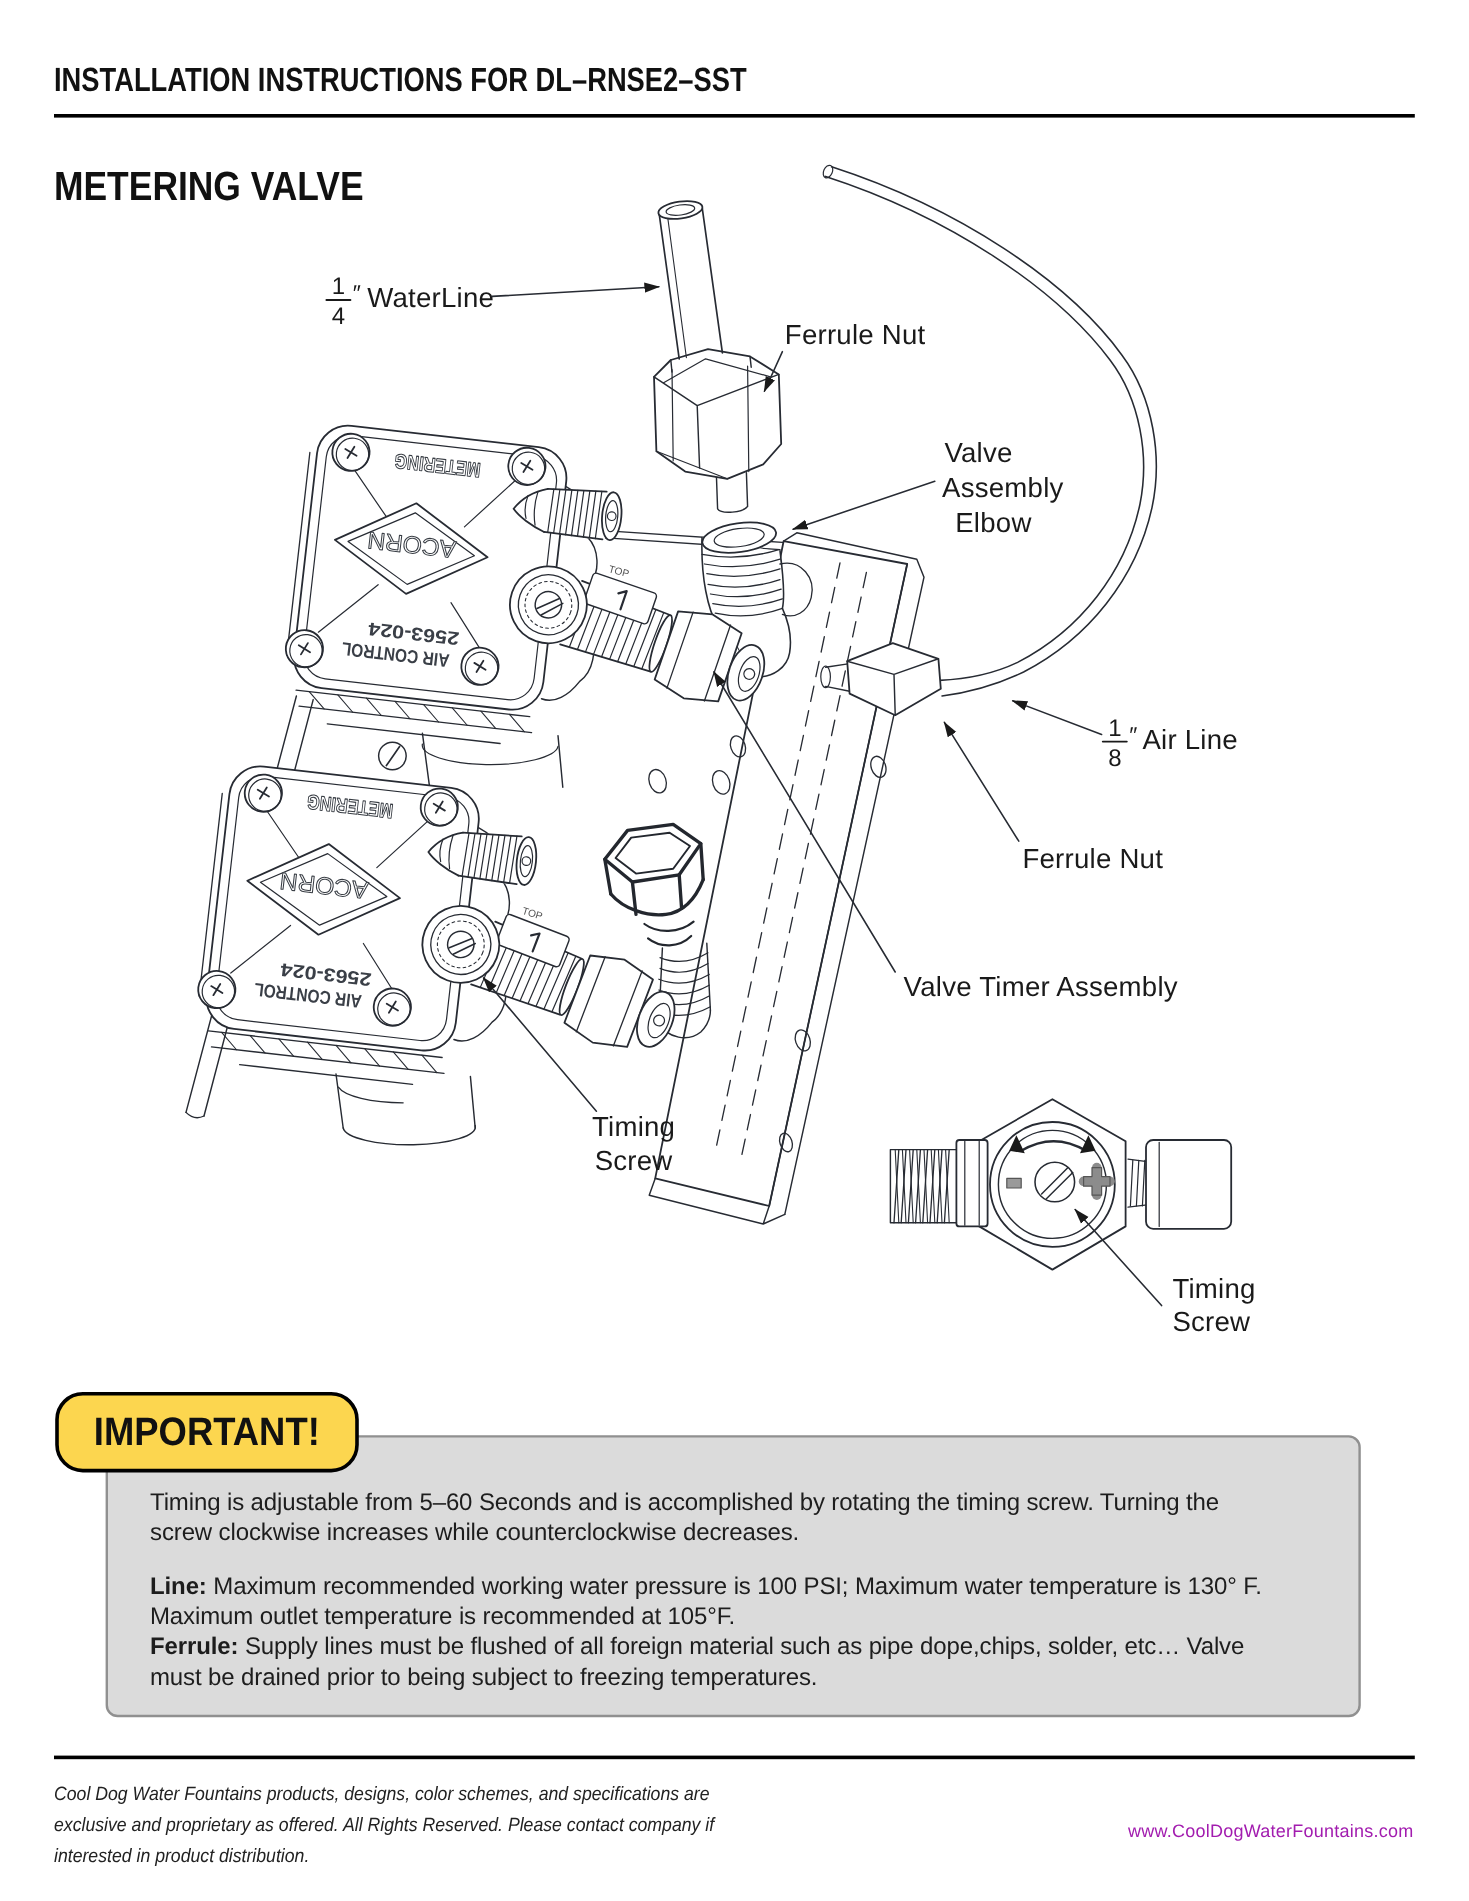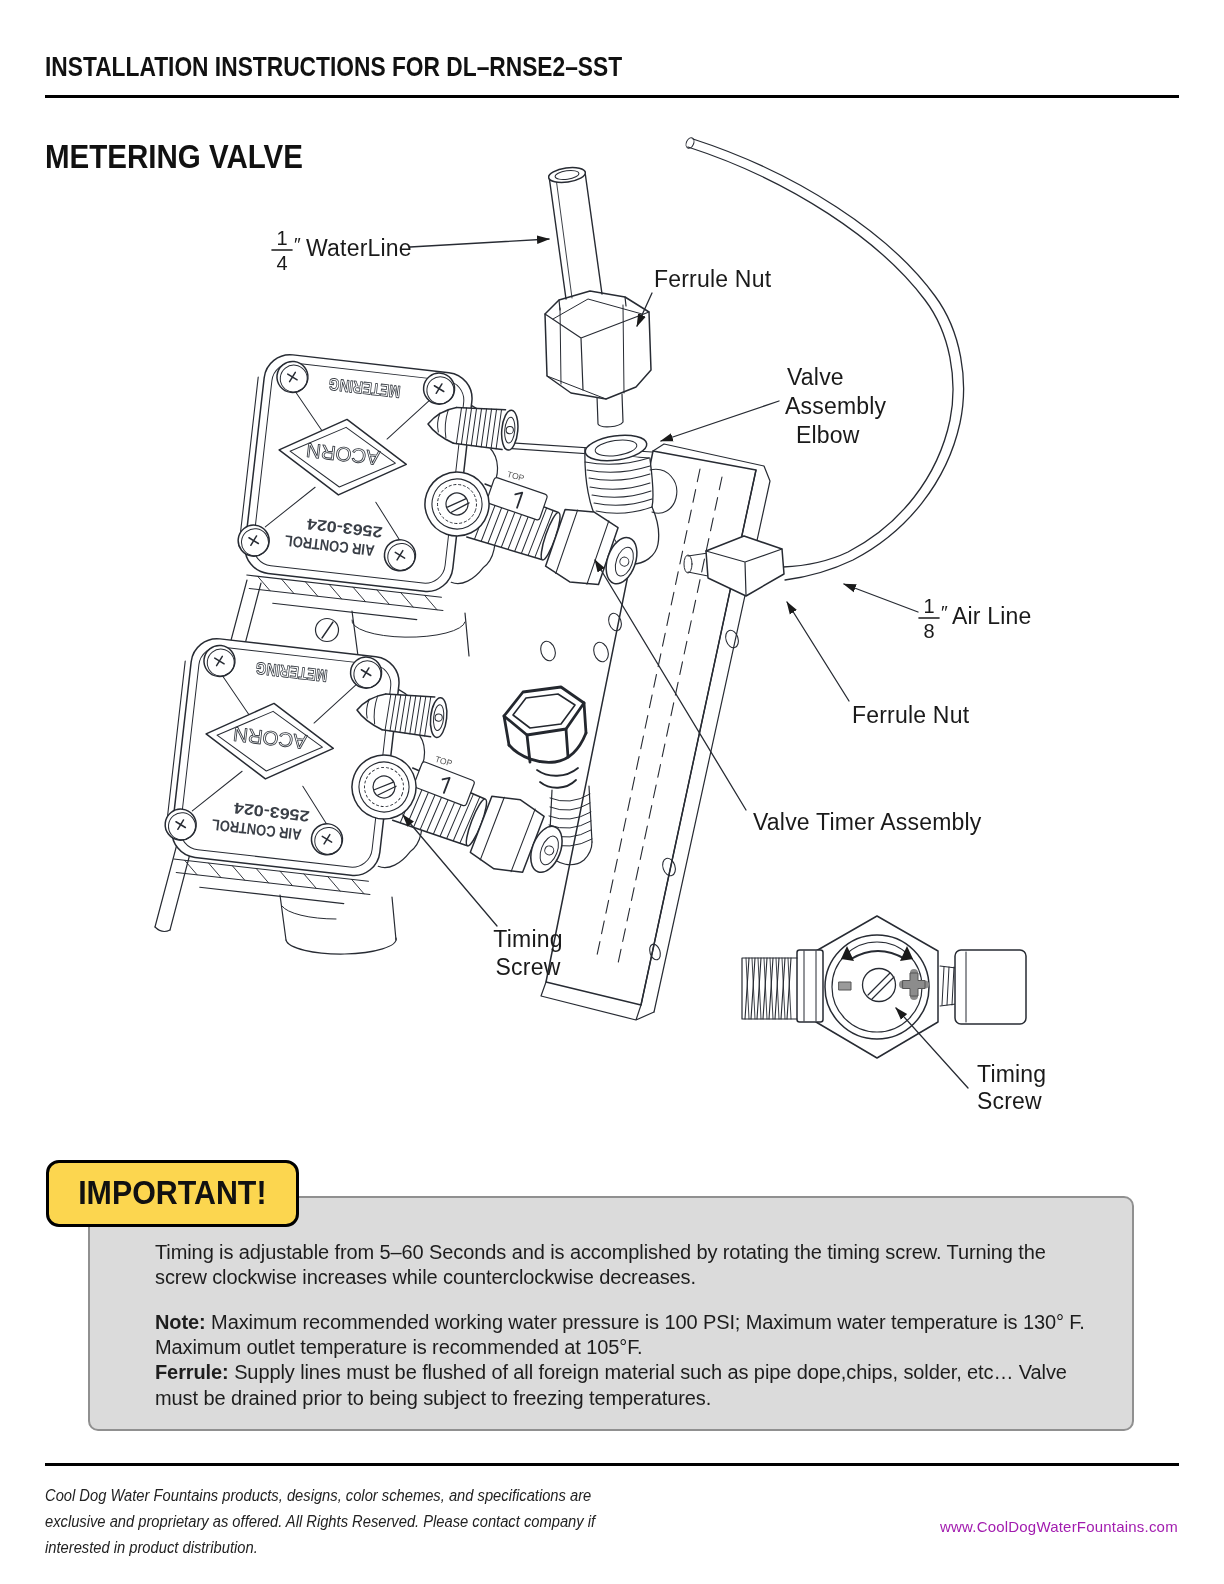--- a/index.html
+++ b/index.html
@@ -8,25 +8,25 @@
   .abs{position:absolute;}
   #hdr{left:45px;top:51px;font-size:28px;font-weight:bold;color:#111;
        transform:scaleX(0.813);transform-origin:left top;white-space:nowrap;letter-spacing:0px;}
   #hline1{left:45px;top:95px;width:1134px;height:3px;background:#000;}
   #title{left:45px;top:137px;font-size:34px;font-weight:bold;color:#111;
        transform:scaleX(0.868);transform-origin:left top;white-space:nowrap;}
   
   #graybox{left:88px;top:1196px;width:1042px;height:231px;background:#DBDBDB;
        border:2px solid #909090;border-radius:10px;}
   #yellow{left:46px;top:1160px;width:247px;height:61px;background:#FCD64F;
-       border:3px solid #000;border-radius:13px;text-align:center;}
+       border:3px solid #000;border-radius:23px;text-align:center;}
   #yellow span{font-size:33px;font-weight:bold;color:#111;line-height:60px;
        display:inline-block;transform:scaleX(0.92);}
   .gt{left:125px;width:940px;font-size:20px;line-height:25.4px;color:#1d1d1d;
-       letter-spacing:-0.1px;margin-left:30px;}
+       letter-spacing:-0.1px;}
   #hline2{left:45px;top:1463px;width:1134px;height:3px;background:#000;}
   #ftext{left:45px;top:1483px;font-size:16px;font-style:italic;line-height:25.8px;color:#222;transform:scaleX(0.92);transform-origin:left top;}
   #furl{left:916px;top:1518px;font-size:15px;color:#a21caf;letter-spacing:0.2px;margin-left:24px;}
   svg text{font-family:"Liberation Sans",sans-serif;}
 </style>
 </head>
 <body>
 <div class="abs" id="hdr">INSTALLATION INSTRUCTIONS FOR DL–RNSE2–SST</div>
 <div class="abs" id="hline1"></div>
 <div class="abs" id="title">METERING VALVE</div>
@@ -225,21 +225,21 @@
 <path d="M849,701 L787,602" stroke-width="1.3" marker-end="url(#ah)"></path>
 <path d="M746,810 L595,560" stroke-width="1.3" marker-end="url(#ah)"></path>
 <path d="M497,926 L403,815" stroke-width="1.3" marker-end="url(#ah)"></path>
 <path d="M968,1088 L896,1008" stroke-width="1.3" marker-end="url(#ah)"></path>
 </svg>
 
 <div class="abs" id="graybox"></div>
 <div class="abs" id="yellow"><span>IMPORTANT!</span></div>
 <div class="abs gt" style="top:1239.5px">Timing is adjustable from 5–60 Seconds and is accomplished by rotating the timing screw. Turning the<br>
 screw clockwise increases while counterclockwise decreases.</div>
-<div class="abs gt" style="top:1309.5px"><b>Note:</b> Maximum recommended working water pressure is 100 PSI; Maximum water temperature is 130° F.<br>
+<div class="abs gt" style="top:1309.5px"><b>Line:</b> Maximum recommended working water pressure is 100 PSI; Maximum water temperature is 130° F.<br>
 Maximum outlet temperature is recommended at 105°F.<br>
 <b>Ferrule:</b> Supply lines must be flushed of all foreign material such as pipe dope,chips, solder, etc… Valve<br>
 must be drained prior to being subject to freezing temperatures.</div>
 <div class="abs" id="hline2"></div>
 <div class="abs" id="ftext">Cool Dog Water Fountains products, designs, color schemes, and specifications are<br>
 exclusive and proprietary as offered. All Rights Reserved. Please contact company if<br>
 interested in product distribution.</div>
 <div class="abs" id="furl">www.CoolDogWaterFountains.com</div>
 
 </body></html>

